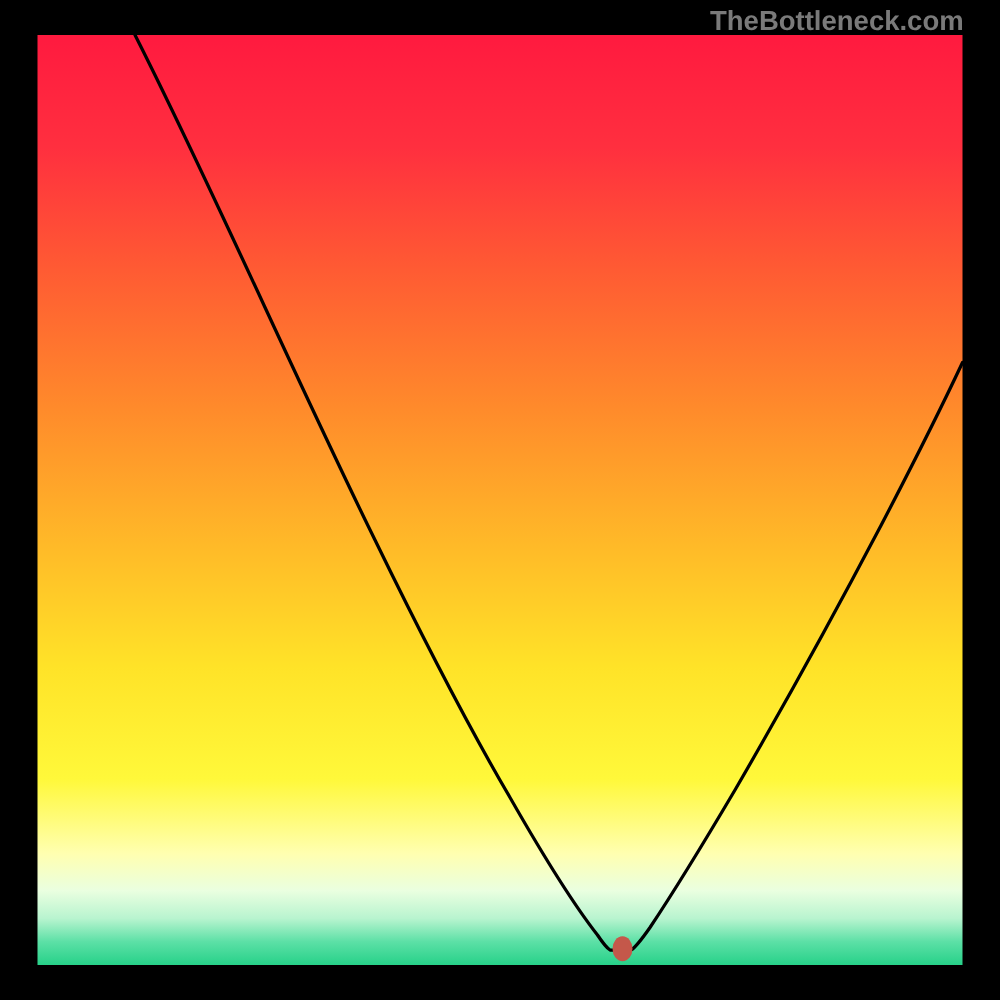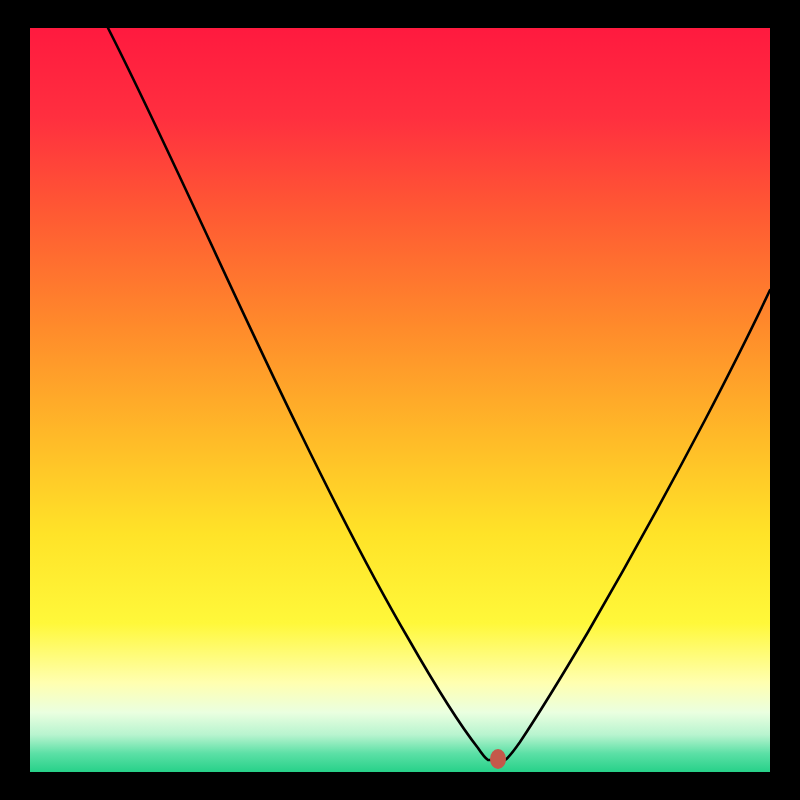--- a/index.html
+++ b/index.html
@@ -54,14 +54,15 @@
         </linearGradient>
   </defs>
 
   <rect id="plot-bg" fill="url(#bg-grad)" x="30" y="28" width="740" height="744"></rect>
 
   <path id="curve" fill="none" stroke="#000000" stroke-width="2.6" stroke-linecap="round" stroke-linejoin="round" d="M108,28 C170,150 235,300 300,432 C338,510 374,580 408,638 C432,680 456,720 478,748 C482,754 485,758 488,760 L505,760 C508,758 513,752 520,742 C540,712 562,676 588,632 C624,570 664,498 705,420 C730,372 755,322 770,290"></path>
 
   <ellipse id="marker" cx="498" cy="759" rx="8" ry="10" fill="#c4584a"></ellipse>
 </svg>
 
+<div class="watermark" style="left: 568px; top: 4px;">TheBottleneck.com</div>
 
 </div>
 
 </body></html>

